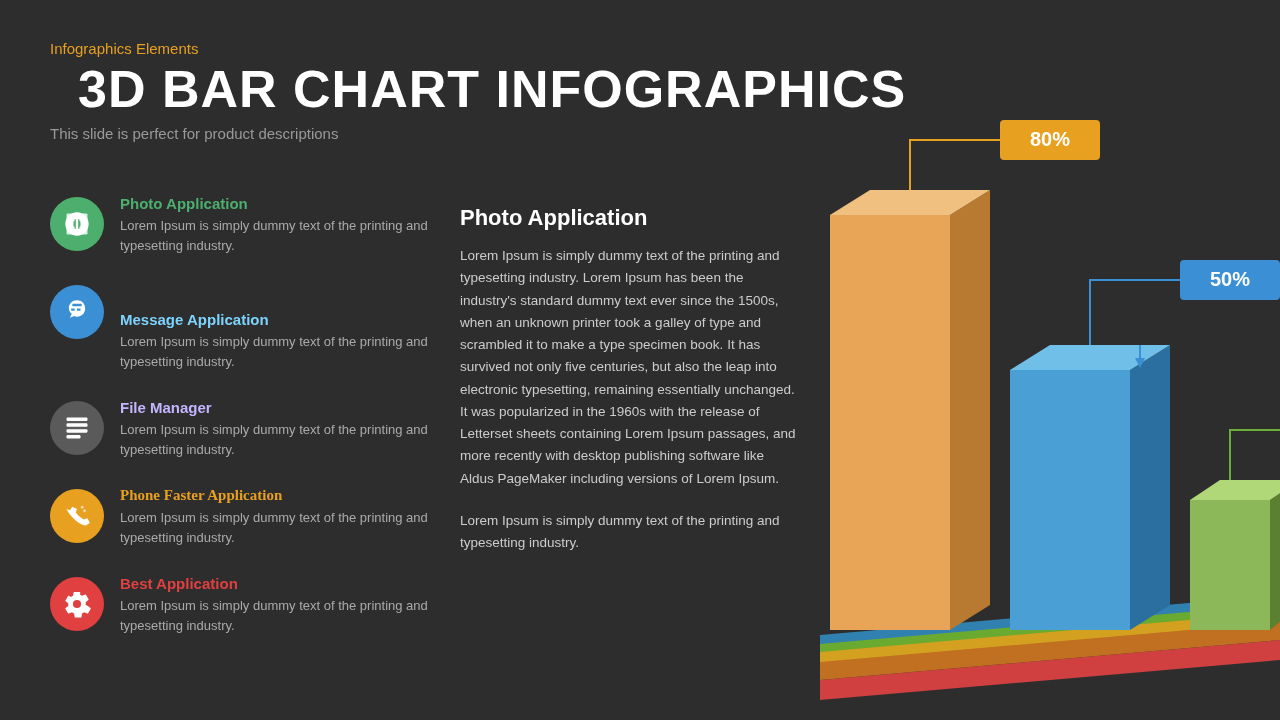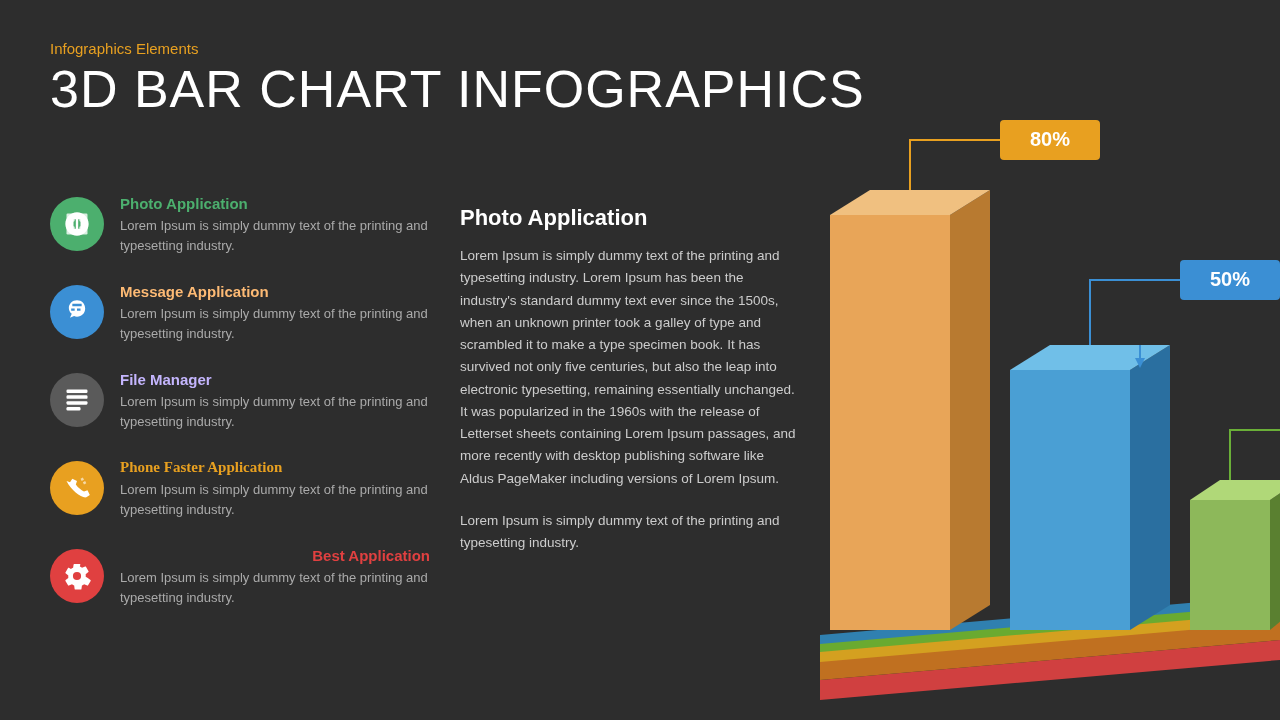--- a/index.html
+++ b/index.html
@@ -27,23 +27,24 @@
     }
     .header-subtitle {
       color: #e8a020;
       font-size: 15px;
       font-weight: 500;
       margin-bottom: 6px;
     }
     .header-title {
       color: #ffffff;
       font-size: 52px;
-      font-weight: 400;
+      font-weight: 700;
       letter-spacing: 1px;
       line-height: 1;
+      margin-left: 28px;
     }
     .header-desc {
       color: #999;
       font-size: 15px;
       margin-top: 10px;
     }
 
     
     .left-list {
       position: absolute;
@@ -81,24 +82,24 @@
       font-size: 15px;
       font-weight: 700;
       margin-bottom: 4px;
     }
     .item-text-body {
       color: #aaa;
       font-size: 13px;
       line-height: 1.5;
     }
     .color-green { color: #4caf6e; }
-    .color-blue { color: #fdba74; }
+    .color-blue { color: #7dd3fc; margin-top: 28px; }
     .color-gray { color: #c4b5fd; }
     .color-orange { color: #e8a020; font-family: Liberation Serif, serif; }
-    .color-red { color: #e04040; text-align: right; }
+    .color-red { color: #e04040; }
 
     
     .middle-content {
       position: absolute;
       top: 205px;
       left: 460px;
       width: 340px;
     }
     .middle-title {
       color: #ffffff;
@@ -123,20 +124,21 @@
     }
   </style>
 </head>
 <body>
 
 <div class="slide">
 
   <div class="header">
     <div class="header-subtitle">Infographics Elements</div>
     <div class="header-title">3D BAR CHART INFOGRAPHICS</div>
+    <div class="header-desc">This slide is perfect for product descriptions</div>
   </div>
 
   <div class="left-list">
 
     <div class="list-item">
       <div class="icon-circle icon-green">
         <svg viewBox="0 0 24 24" fill="white">
           <path d="M12 2C6.48 2 2 6.48 2 12s4.48 10 10 10 10-4.48 10-10S17.52 2 12 2zm-1 14H9V8h2v8zm4 0h-2V8h2v8z"></path>
           <rect x="3" y="3" width="7" height="7" rx="1" fill="white" opacity="0.8"></rect>
           <rect x="14" y="3" width="7" height="7" rx="1" fill="white" opacity="0.8"></rect>

